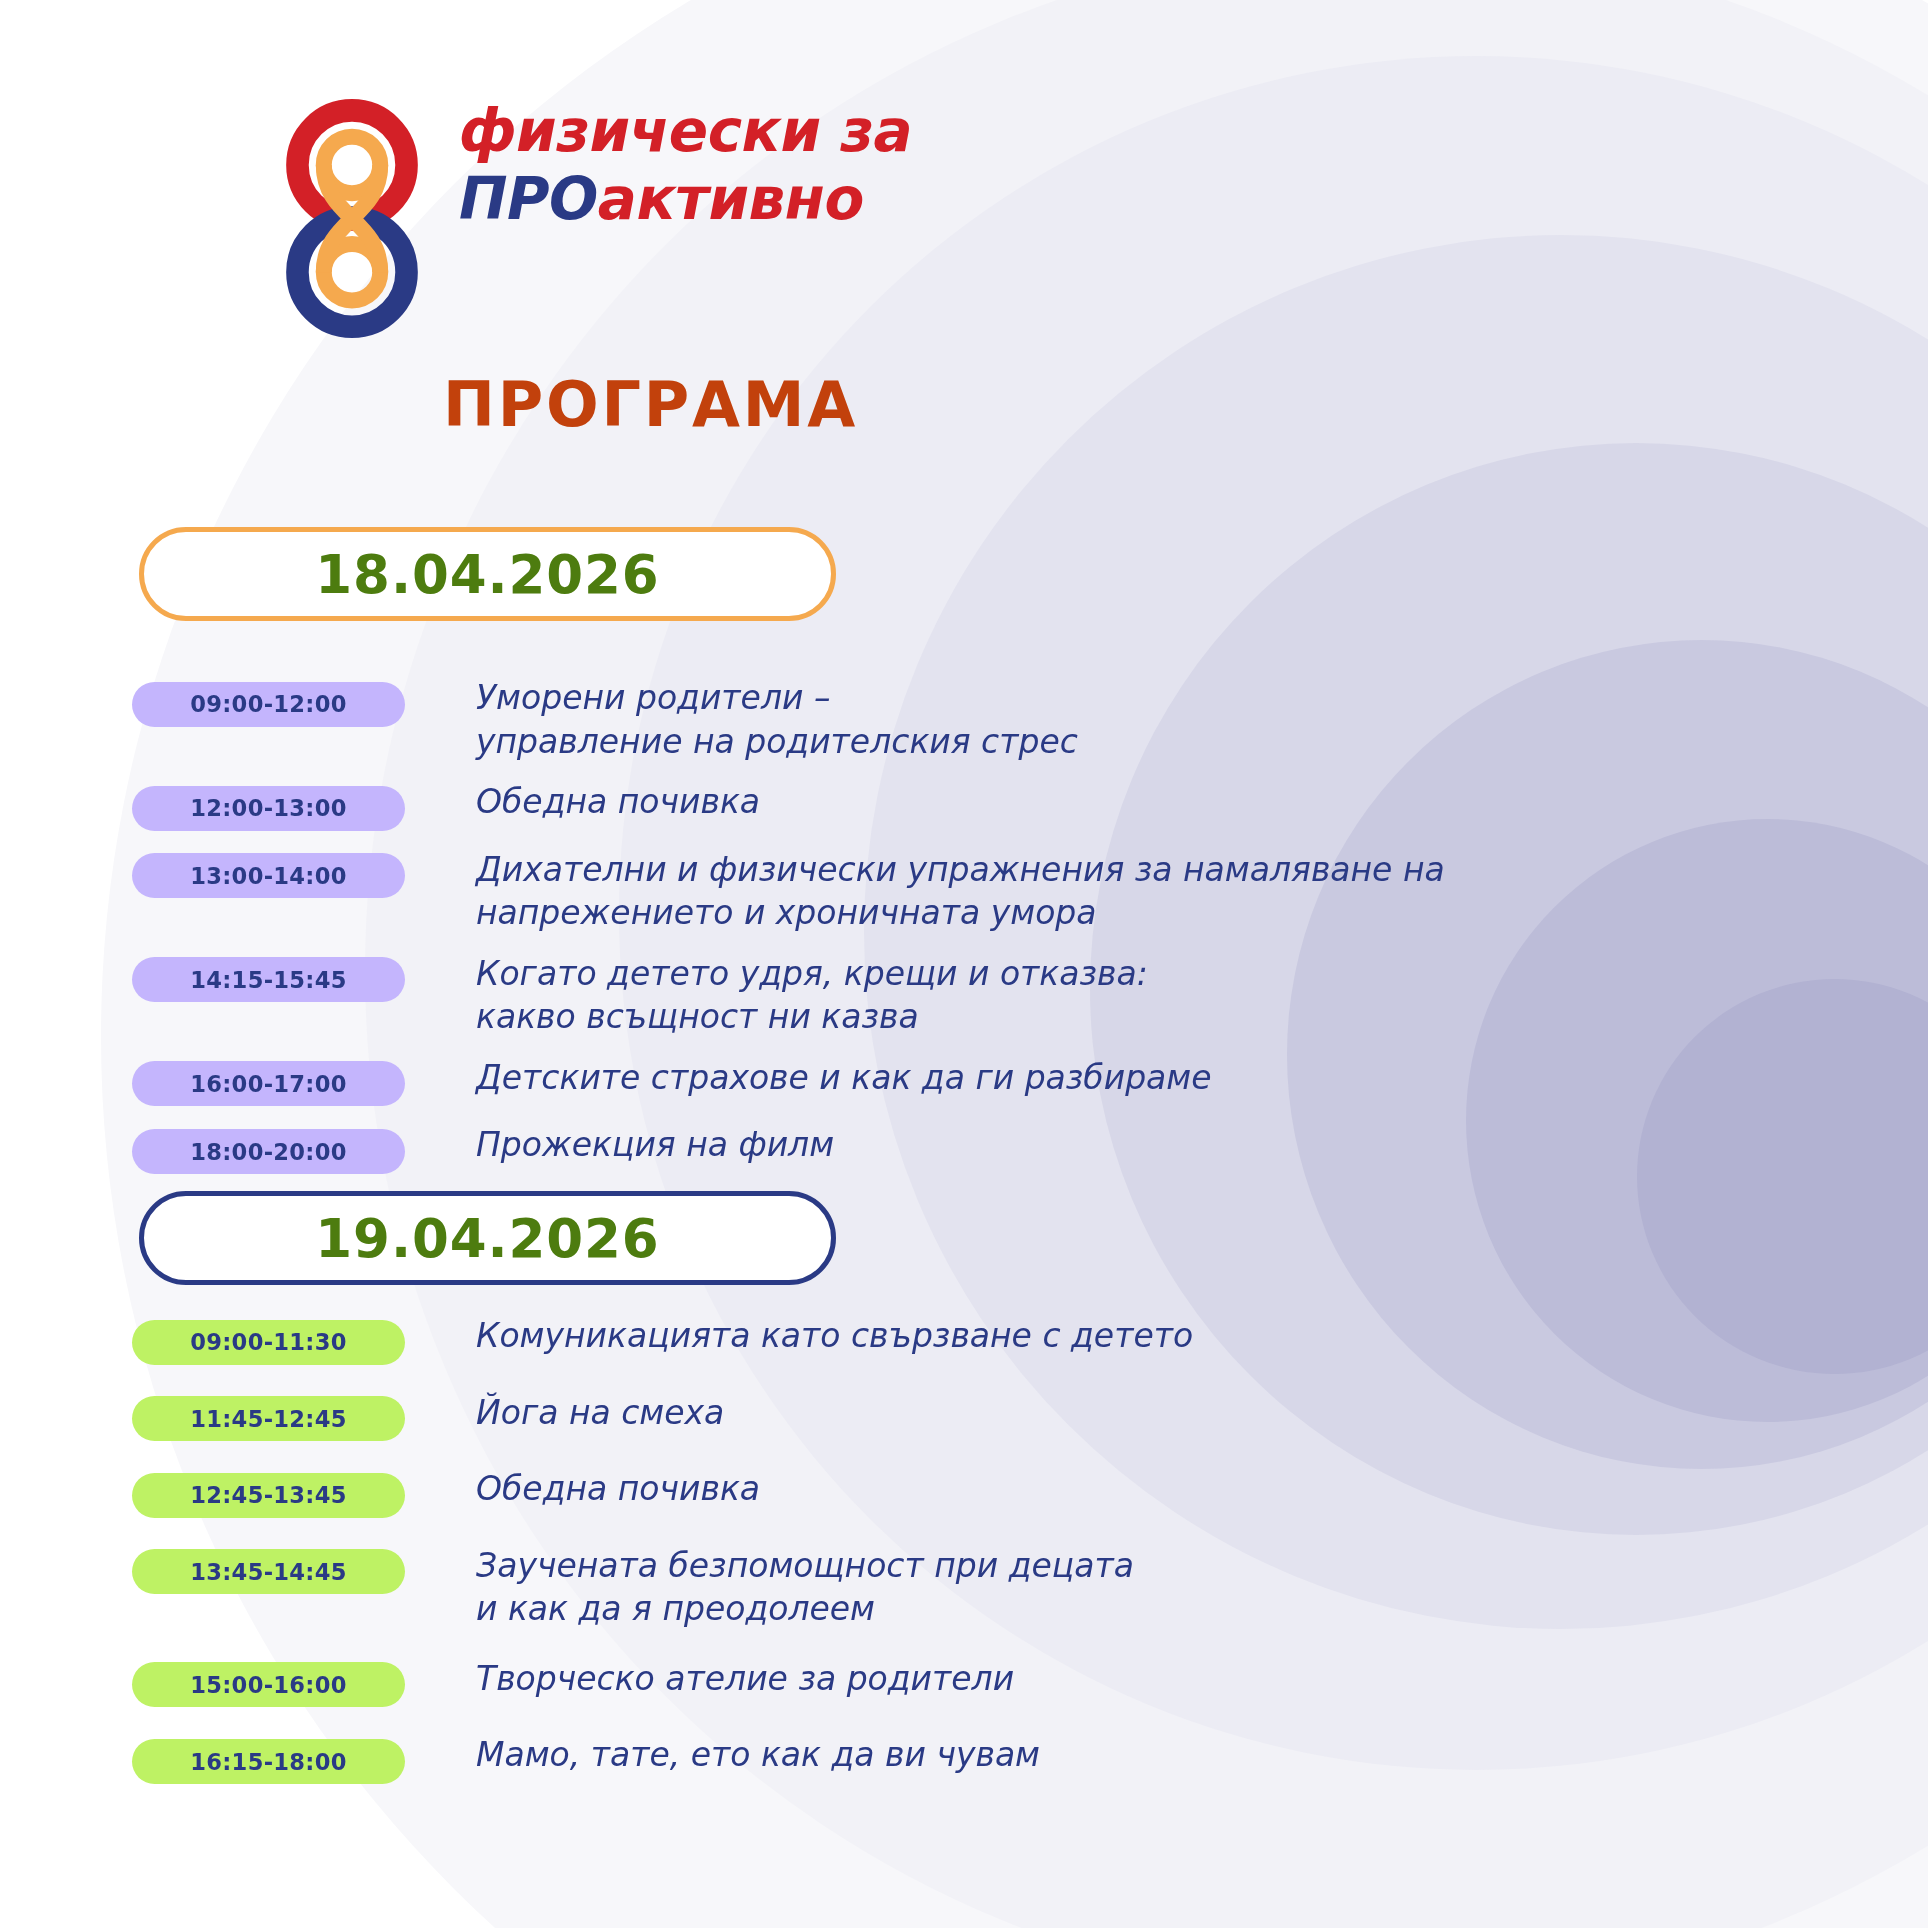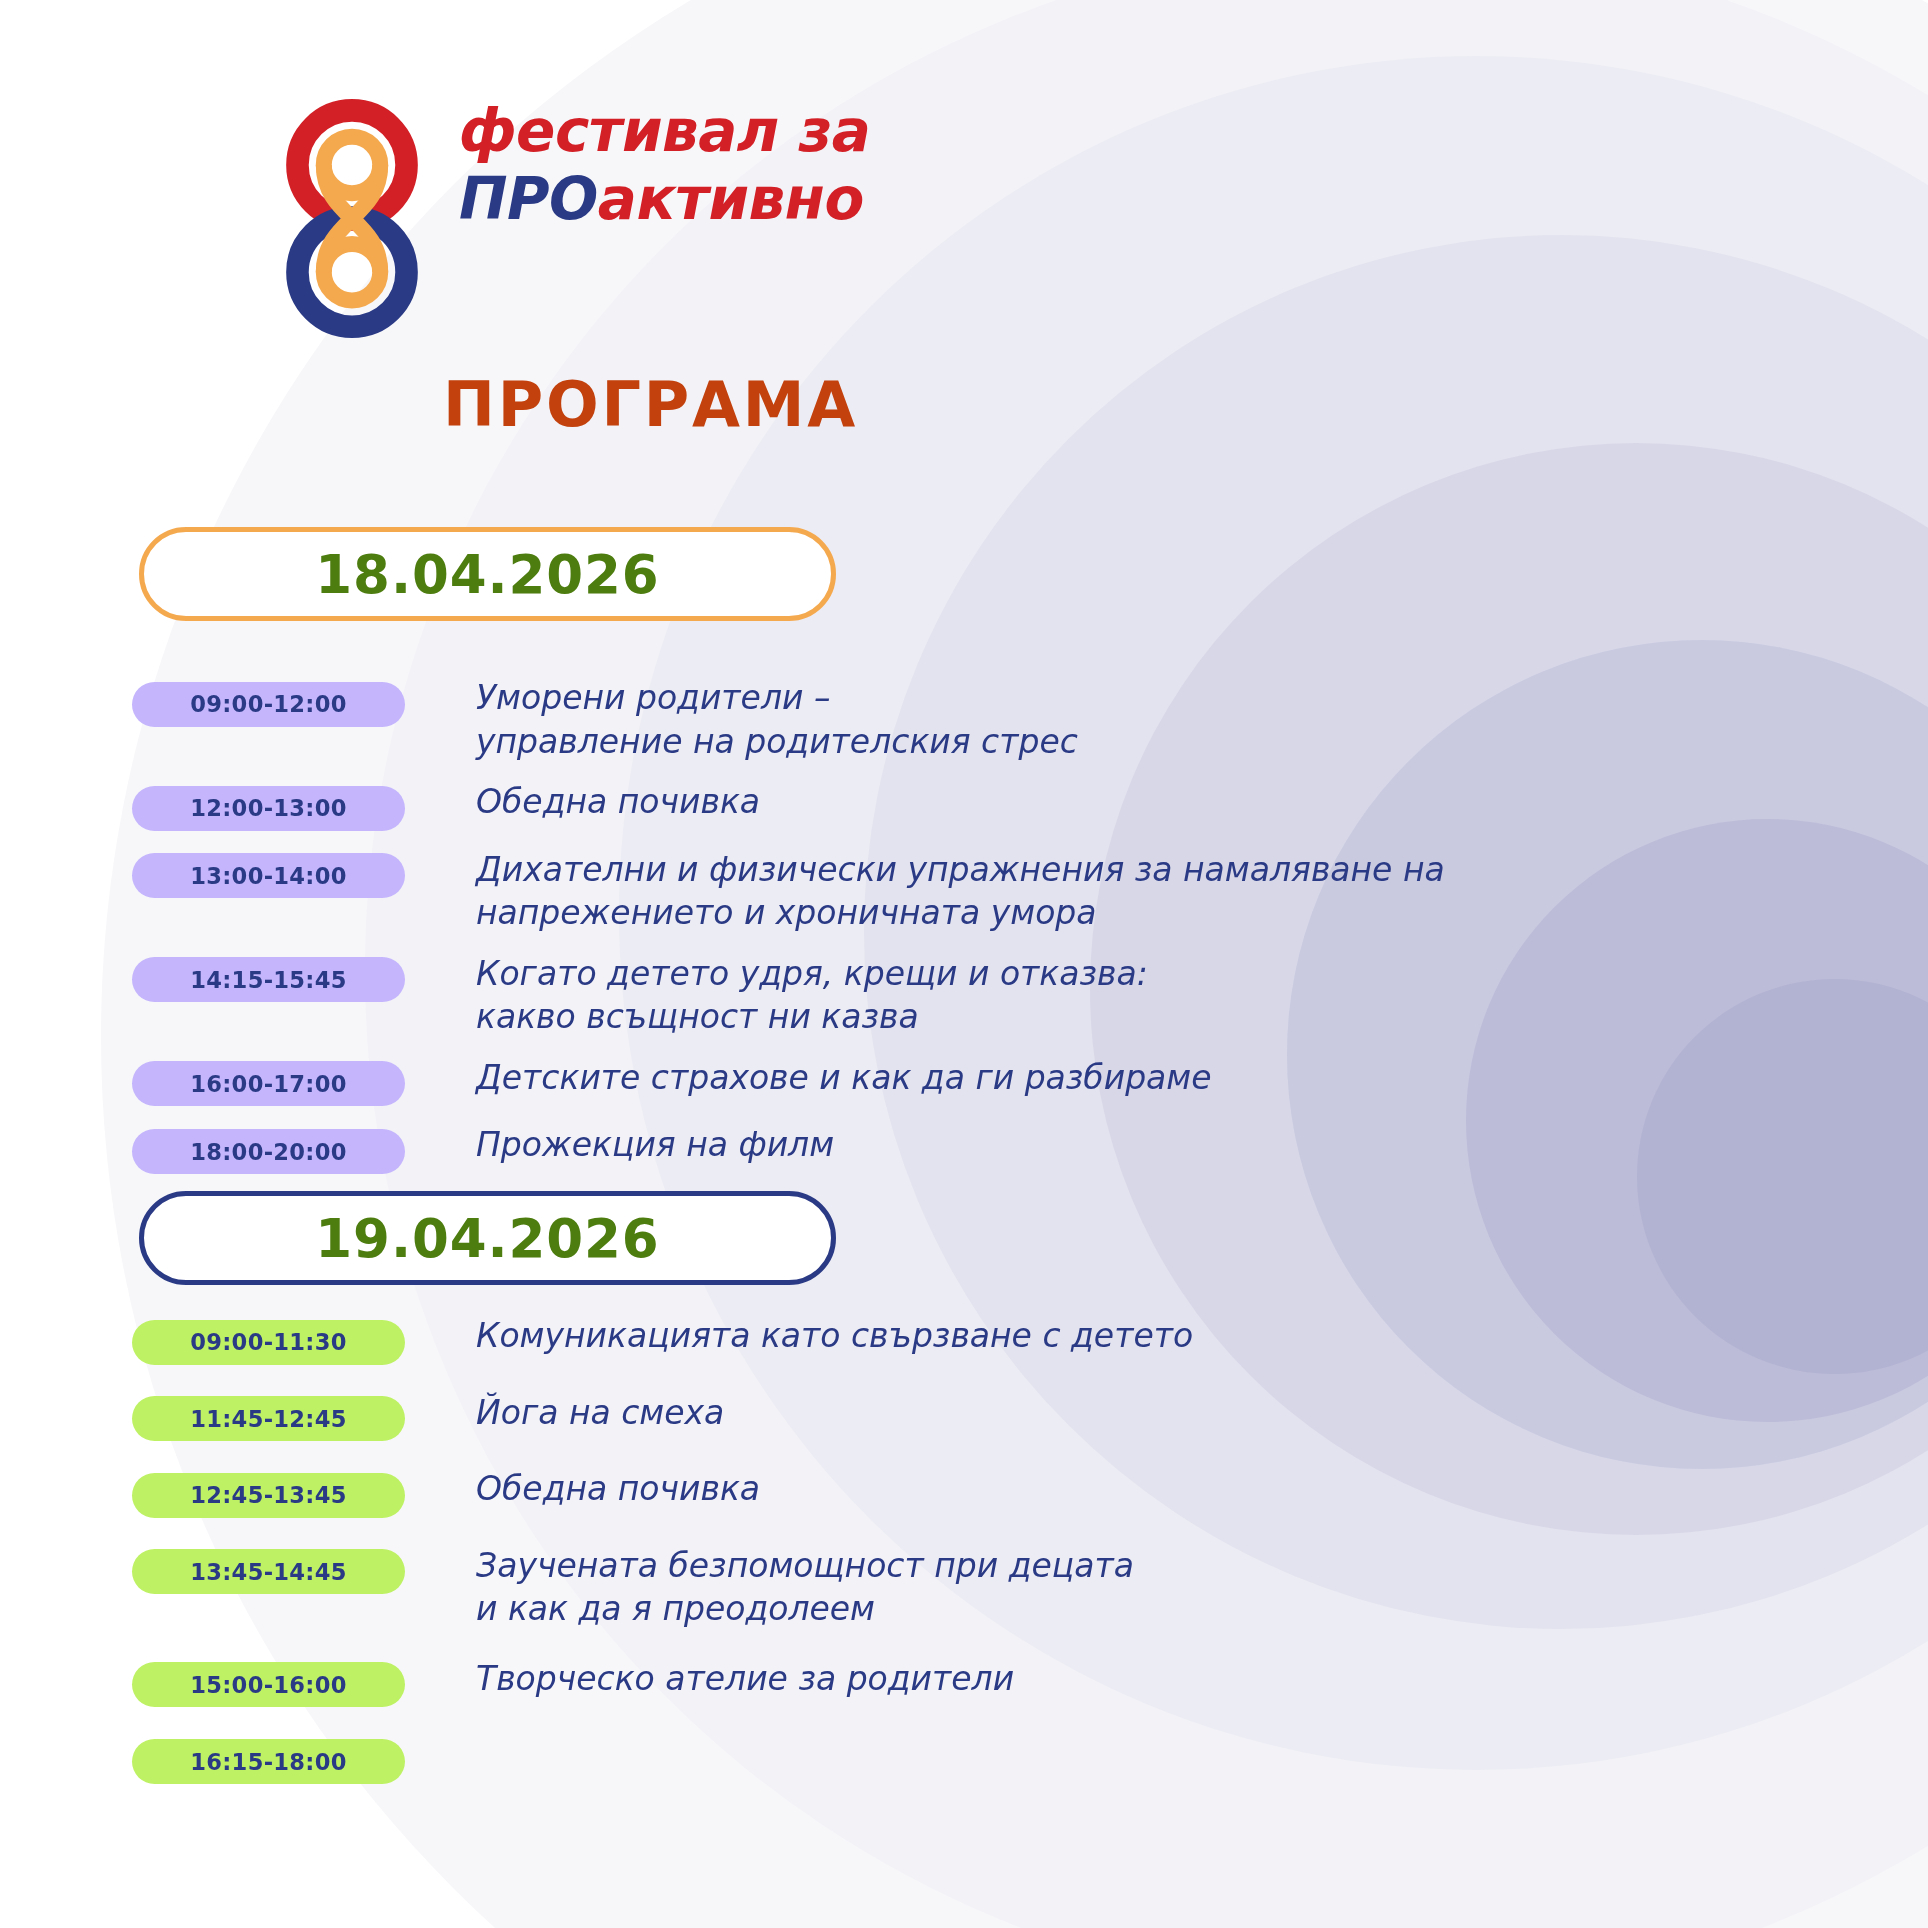--- a/index.html
+++ b/index.html
@@ -175,21 +175,21 @@
         <circle cx="84" cy="72" r="58" fill="none" stroke="#d32027" stroke-width="24"></circle>
         <circle cx="84" cy="186" r="58" fill="none" stroke="#2a3a85" stroke-width="24"></circle>
         <circle cx="84" cy="72" r="30" fill="none" stroke="#f5a94e" stroke-width="17"></circle>
         <circle cx="84" cy="186" r="30" fill="none" stroke="#f5a94e" stroke-width="17"></circle>
         <path d="M54 72 C54 128, 114 130, 114 186" fill="none" stroke="#f5a94e" stroke-width="17"></path>
         <path d="M114 72 C114 128, 54 130, 54 186" fill="none" stroke="#f5a94e" stroke-width="17"></path>
       </svg>
     </div>
     <div class="logo-text">
       <div class="logo-line">
-        <span class="seg c-red">фестивал за</span>
+        <span class="seg c-red">физически за</span>
       </div>
       <div class="logo-line">
         <span class="seg c-blue">ПРО</span><span class="seg c-red">активно</span>
       </div>
     </div>
   </div>
 
   <div class="program-title">ПРОГРАМА</div>
 
   <div class="date-pill orange">
@@ -247,17 +247,18 @@
       <div class="time-chip">13:45-14:45</div>
       <div class="row-title">Заучената безпомощност при децата
 и как да я преодолеем</div>
     </div>
     <div class="row">
       <div class="time-chip">15:00-16:00</div>
       <div class="row-title">Творческо ателие за родители</div>
     </div>
     <div class="row">
       <div class="time-chip">16:15-18:00</div>
+      <div class="row-title">Мамо, тате, ето как да ви чувам</div>
     </div>
   </div>
 
 </div>
 
 
 </body></html>

